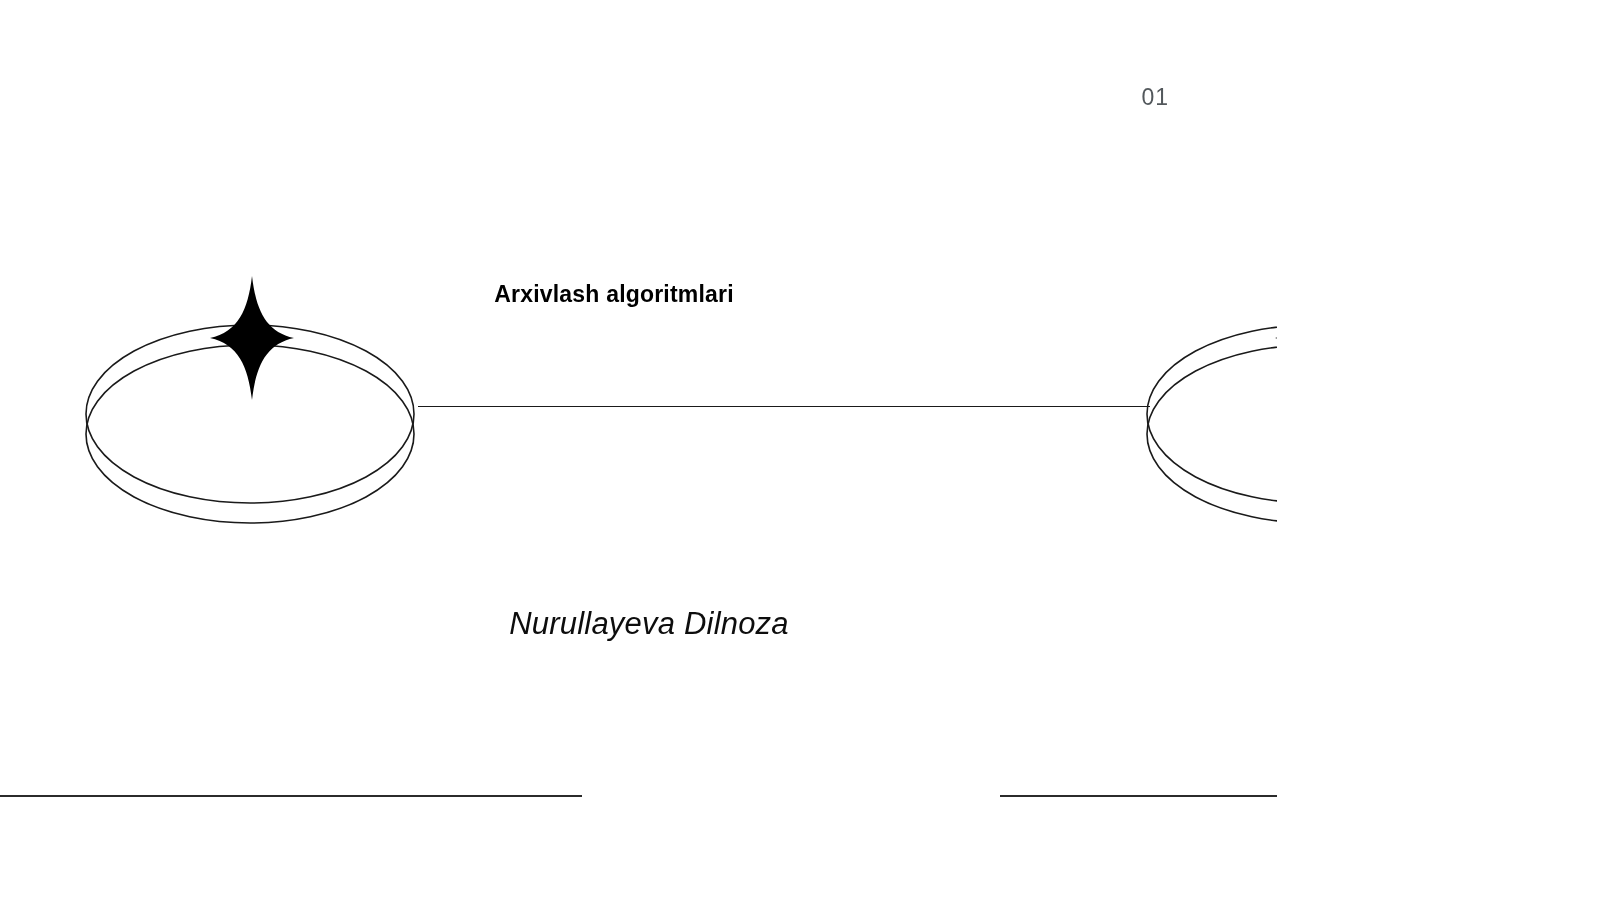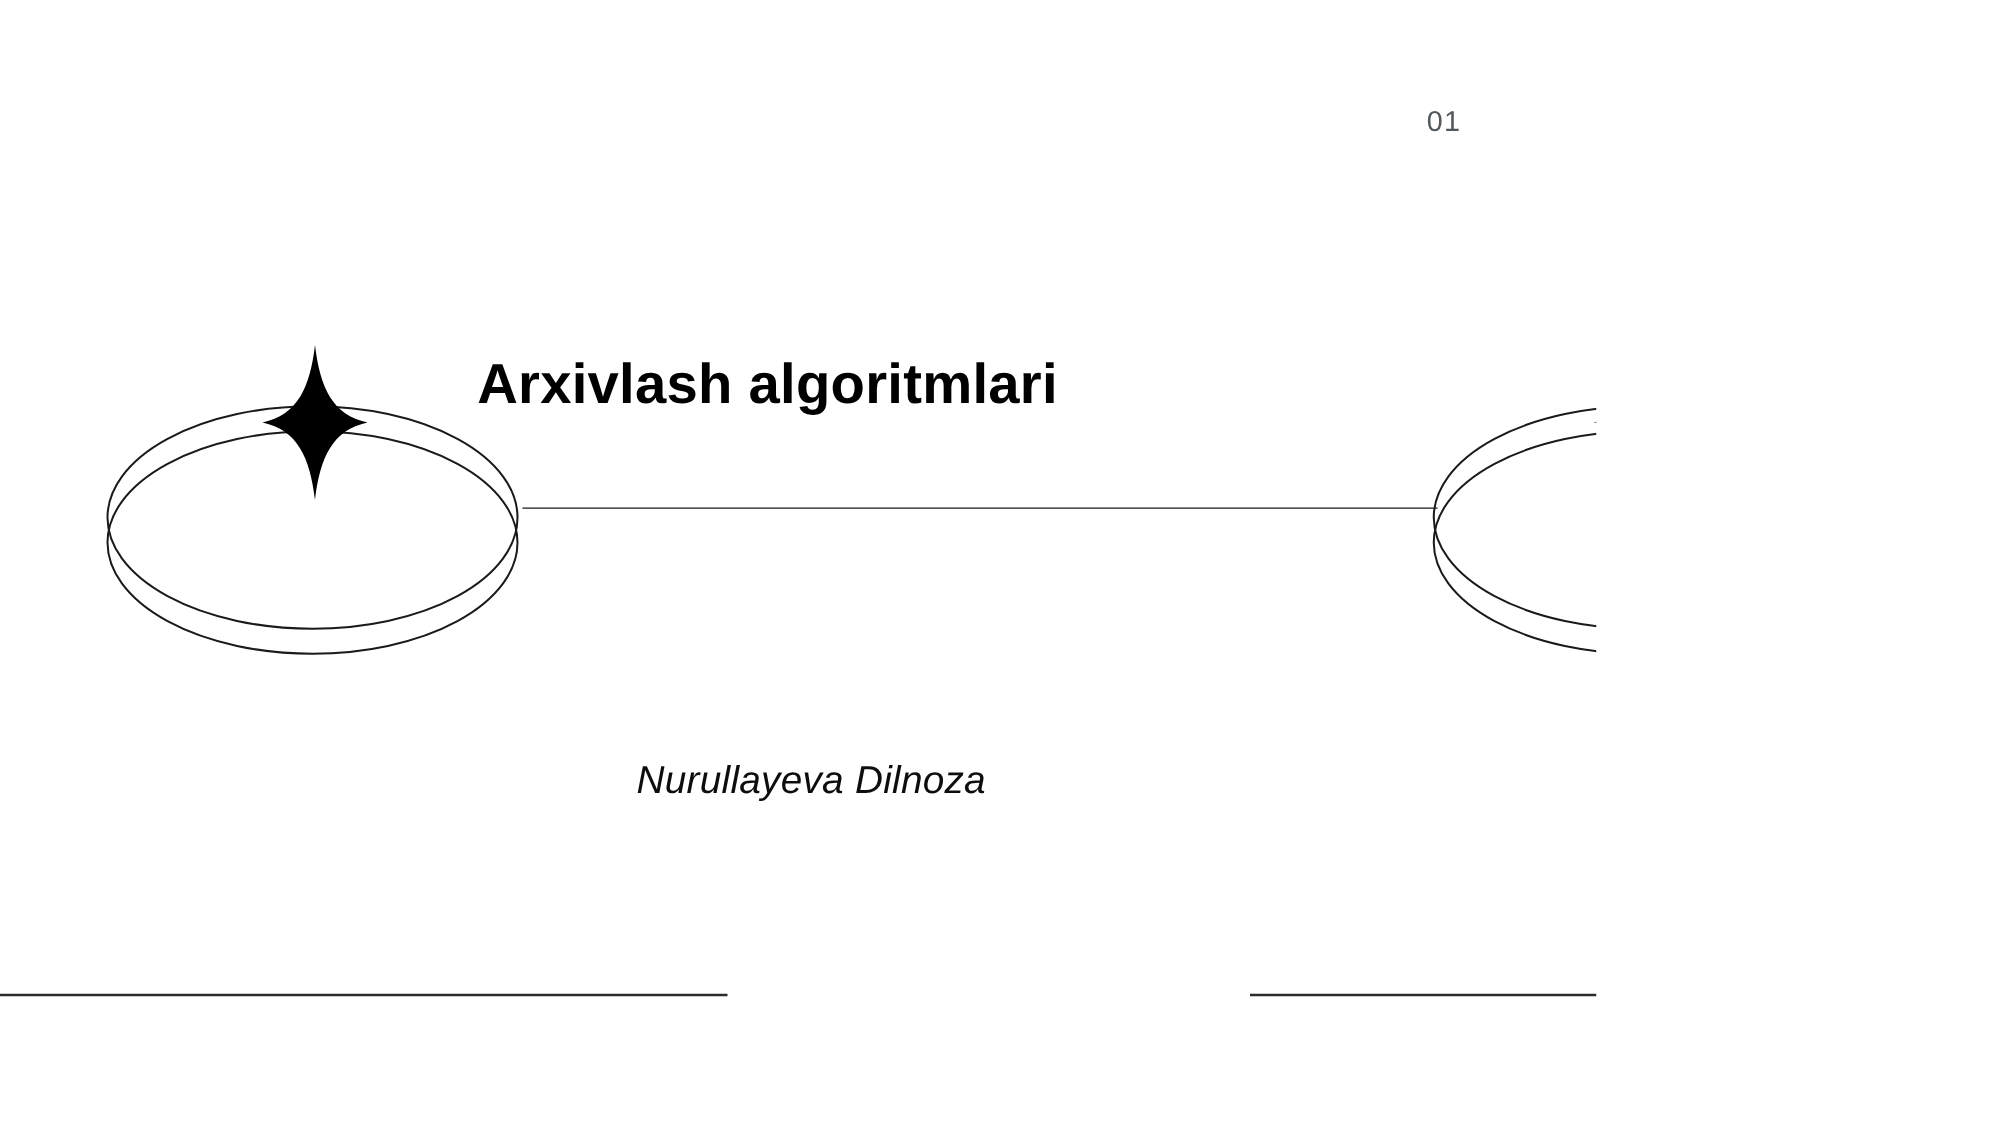--- a/index.html
+++ b/index.html
@@ -65,21 +65,21 @@
   }
 
   
   .slide-title {
     position: absolute;
     left: 0;
     right: 17px;
     top: 281px;
     text-align: center;
     font-family: "Liberation Sans", sans-serif;
-    font-size: 45px;
+    font-size: 23px;
     font-weight: bold;
     color: #000000;
     letter-spacing: 0.2px;
     padding-right: 32px;
   }
 
   
   .slide-author {
     position: absolute;
     left: 0;

